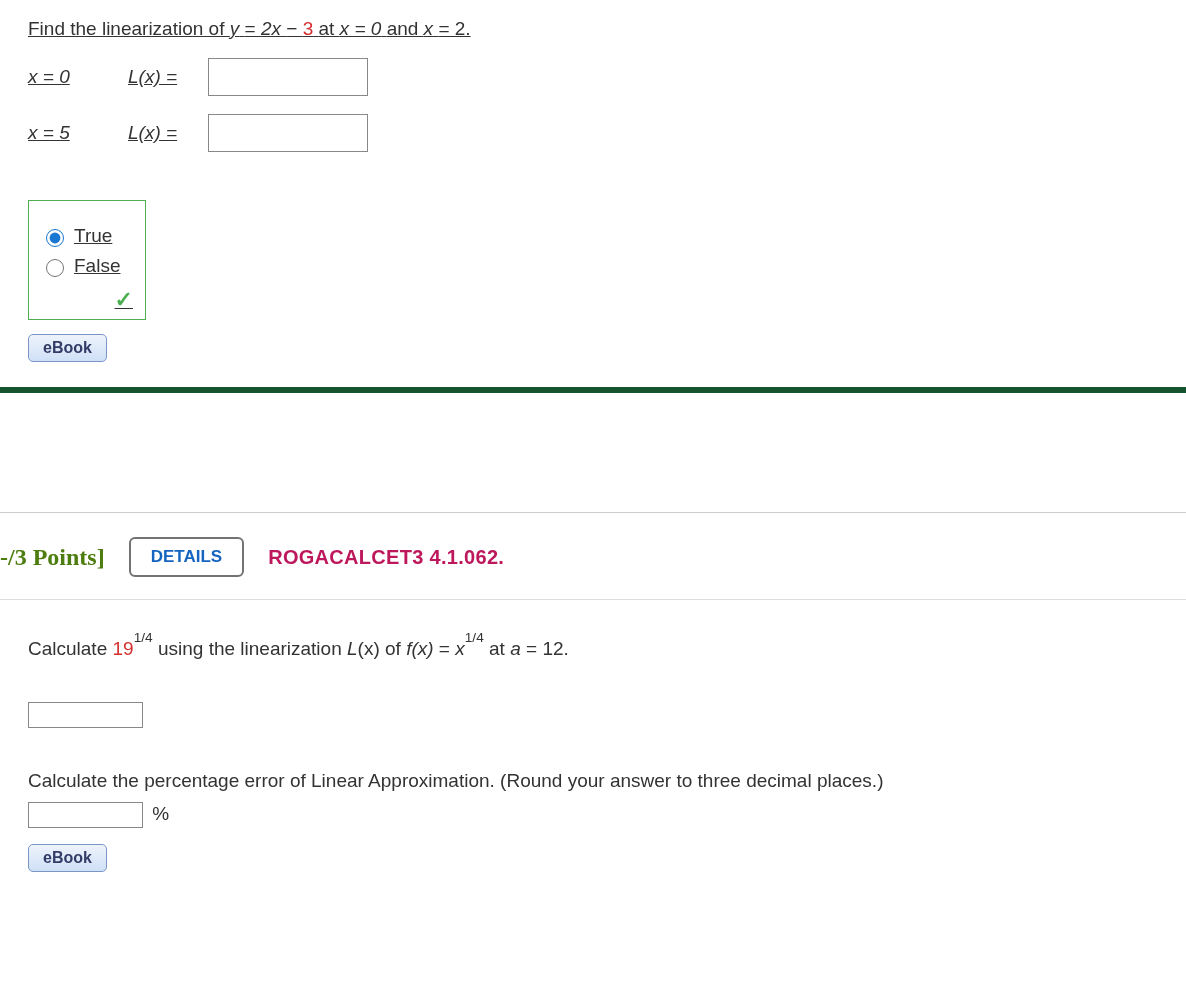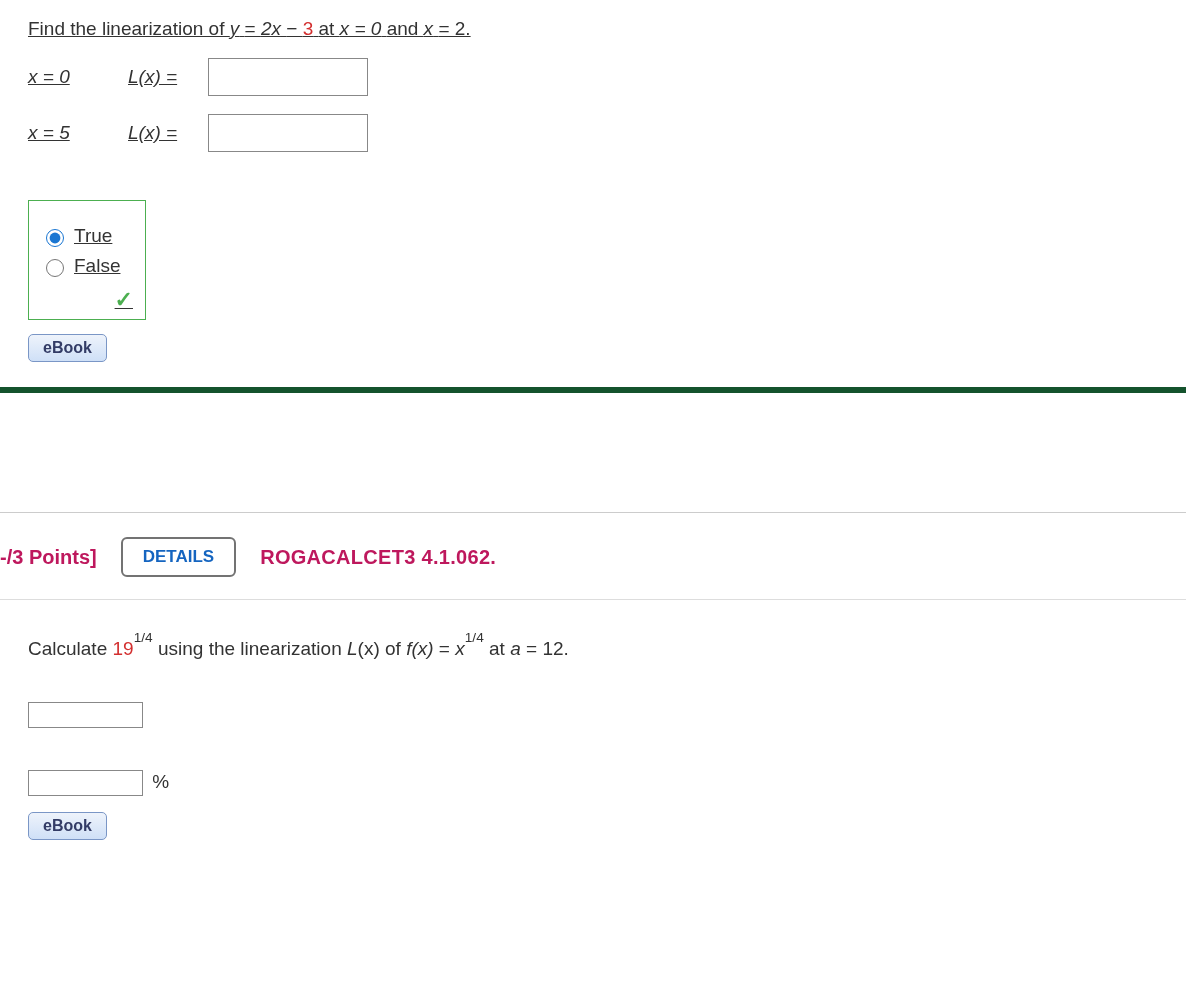--- a/index.html
+++ b/index.html
@@ -38,21 +38,21 @@
   .ebook-btn {
     display:inline-block; margin-top: 14px;
     padding: 4px 14px; font-weight: bold; font-size: 16px;
     color: #333c66; background: linear-gradient(#eef3fb,#cfe0f7);
     border: 1px solid #7a96c6; border-radius: 5px; cursor:pointer;
   }
   .q-header {
     display:flex; align-items:center; padding: 0 0 22px 0;
     border-bottom: 1px solid #ddd;
   }
-  .points { font-weight: bold; font-size: 20px; color:#be185d; }
+  .points { font-weight: bold; font-size: 24px; color:#4d7c0f;font-family:Liberation Serif, serif; }
   .details-btn {
     margin: 0 24px 0 24px; padding: 8px 20px; font-weight: bold;
     font-size: 17px; color:#1565c0; background:#fff;
     border:2px solid #737373; border-radius:6px; cursor:pointer;
   }
   .source { font-weight:bold; font-size:20px; color:#be185d; letter-spacing:0.3px;}
   .q2-body { padding: 28px 28px 20px 28px; }
   .line { margin: 10px 0; }
   .red { color: #d32f2f; }
   .it { font-style: italic; }
@@ -129,20 +129,21 @@
     </div>
 
     <div style="height:22px;"></div>
 
     <div class="line">
       <input type="text" class="smallinput" style="">
     </div>
 
     <div style="height:22px;"></div>
 
+    <div class="line">Calculate the percentage error of Linear Approximation. (Round your answer to three decimal places.)</div>
     <div class="line">
       <input type="text" class="smallinput" style="">
       <span style="margin-left:4px;">%</span>
     </div>
 
     <button class="ebook-btn" style="margin-top:6px;">eBook</button>
   </div>
 
 </div>
 

